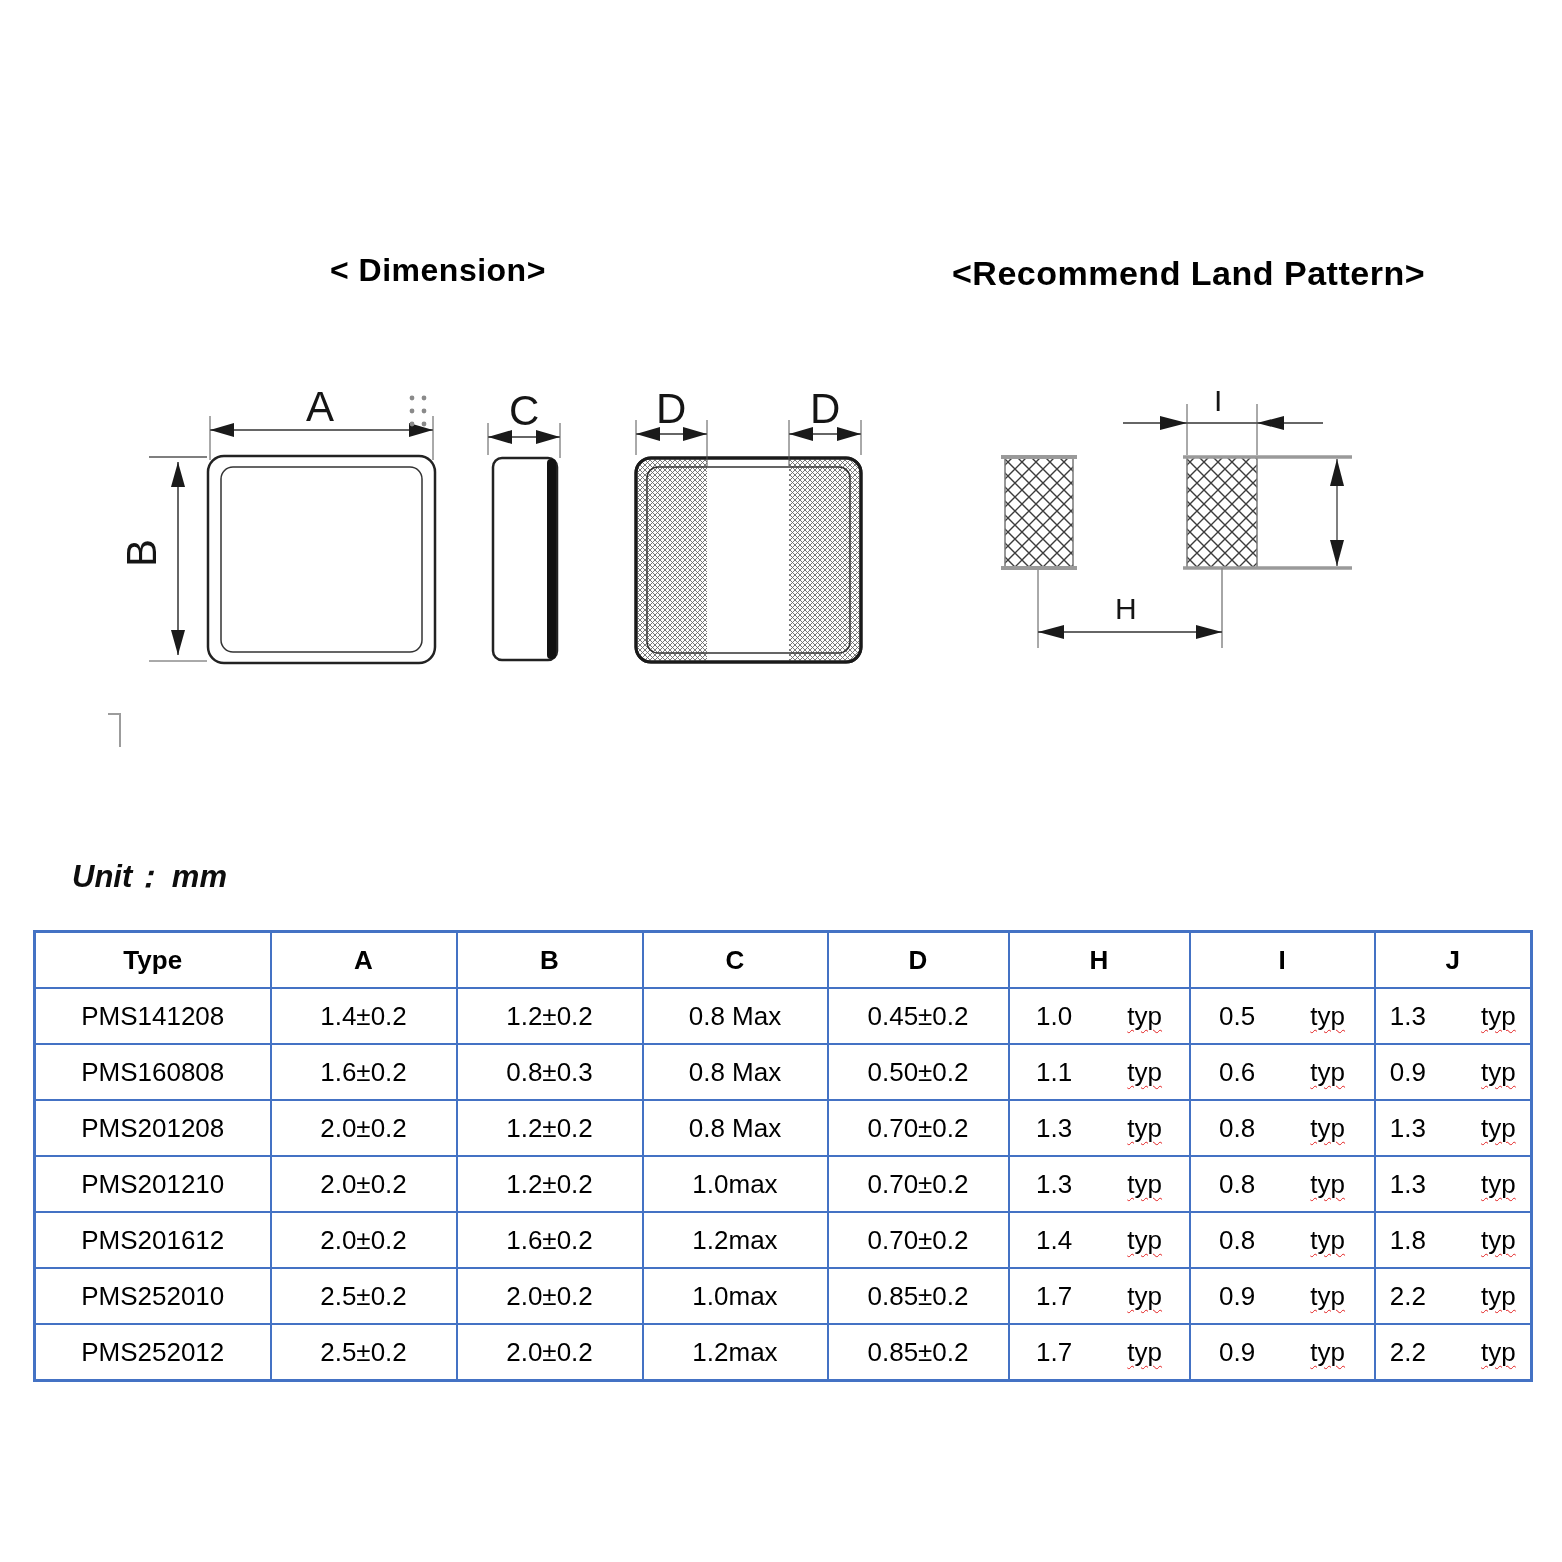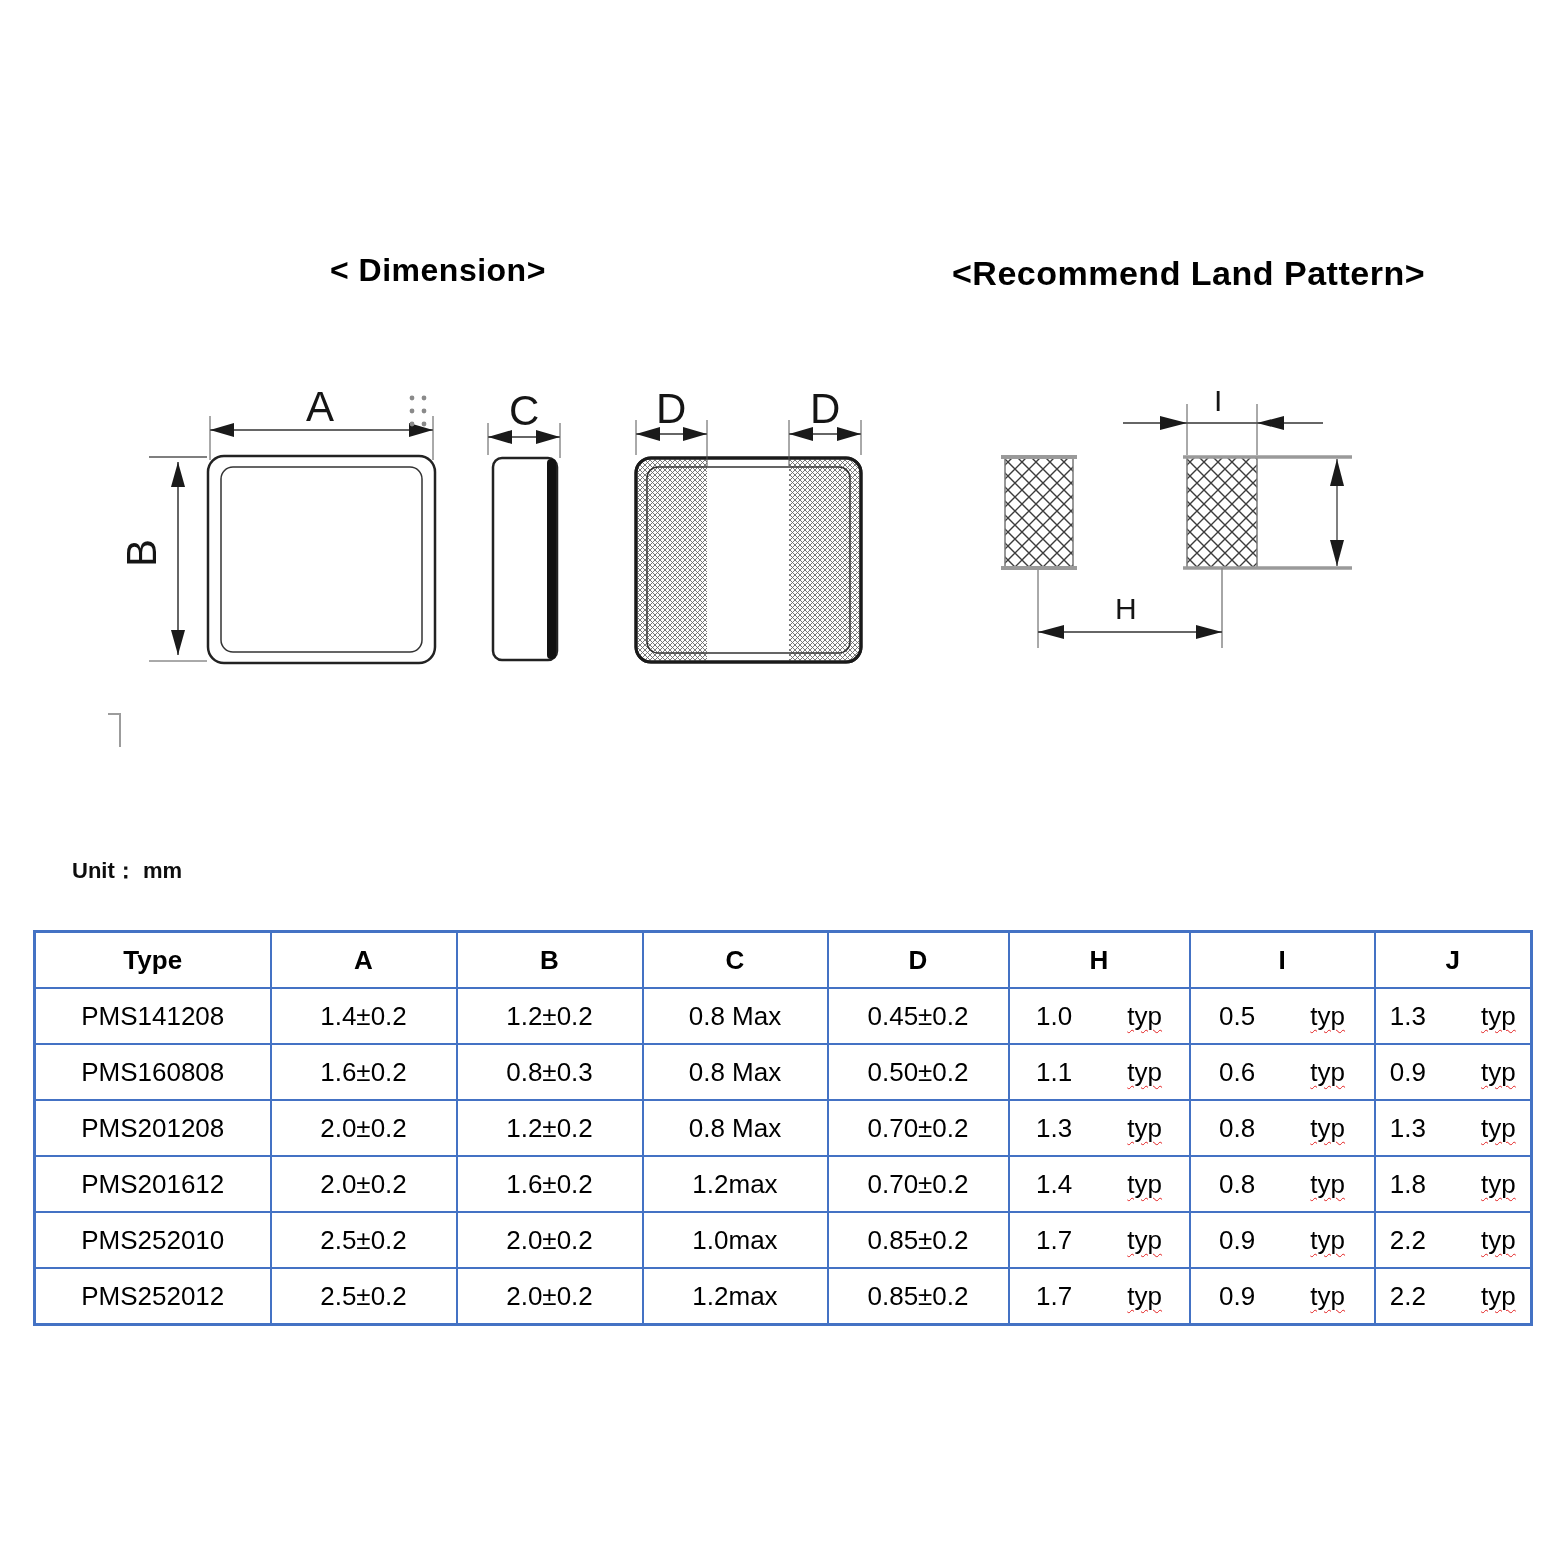--- a/index.html
+++ b/index.html
@@ -2,21 +2,21 @@
 <html><head>
 <meta charset="utf-8">
 <style>
   html,body{margin:0;padding:0;background:#ffffff;}
   body{
     width:1562px;height:1562px;position:relative;overflow:hidden;
     font-family:"Liberation Sans","DejaVu Sans",sans-serif;color:#111;
   }
   .abs{position:absolute;}
   .heading{font-weight:bold;font-size:32px;color:#000000;white-space:nowrap;letter-spacing:0.5px;}
-  .unit{font-weight:bold;font-size:22px;color:#0d0d0d;white-space:nowrap;}
+  .unit{font-weight:bold;font-size:31px;color:#0d0d0d;white-space:nowrap;font-style:italic;}
   .dim-label{font-size:42px;color:#151515;line-height:1;white-space:nowrap;}
   .dim-label-sm{font-size:30px;color:#151515;line-height:1;white-space:nowrap;}
   .rot{transform:rotate(-90deg);transform-origin:center center;}
   svg.diagram{position:absolute;left:0;top:0;}
 
   table.spec{
     position:absolute;left:33px;top:930px;width:1497px;
     border-collapse:collapse;table-layout:fixed;
     border:3px solid #4472c4;
     font-size:26px;color:#000;padding-left:8px;
@@ -194,20 +194,30 @@
         <td>PMS201208</td>
         <td>2.0±0.2</td>
         <td>1.2±0.2</td>
         <td>0.8 Max</td>
         <td>0.70±0.2</td>
         <td>1.3 <span class="typ">typ</span></td>
         <td>0.8 <span class="typ">typ</span></td>
         <td>1.3 <span class="typ">typ</span></td>
       </tr>
       <tr>
+        <td>PMS201210</td>
+        <td>2.0±0.2</td>
+        <td>1.2±0.2</td>
+        <td>1.0max</td>
+        <td>0.70±0.2</td>
+        <td>1.3 <span class="typ">typ</span></td>
+        <td>0.8 <span class="typ">typ</span></td>
+        <td>1.3 <span class="typ">typ</span></td>
+      </tr>
+      <tr>
         <td>PMS201612</td>
         <td>2.0±0.2</td>
         <td>1.6±0.2</td>
         <td>1.2max</td>
         <td>0.70±0.2</td>
         <td>1.4 <span class="typ">typ</span></td>
         <td>0.8 <span class="typ">typ</span></td>
         <td>1.8 <span class="typ">typ</span></td>
       </tr>
       <tr>

